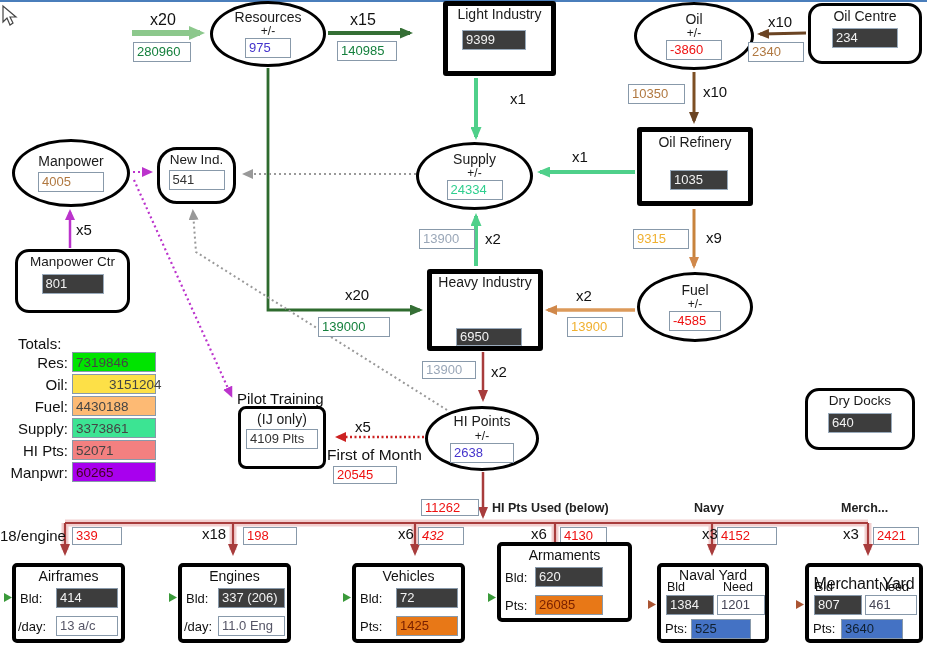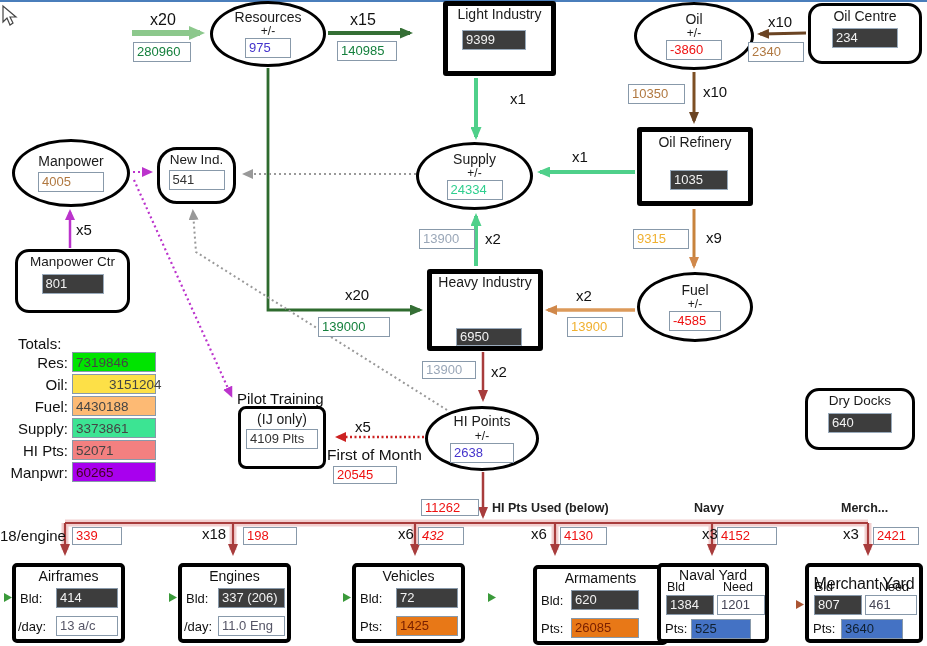--- a/index.html
+++ b/index.html
@@ -292,21 +292,21 @@
   </div>
 
   <div class="factory" style="left:352px;top:563px;width:113px;height:80px;">
     <div class="ftitle" style="top:1px;">Vehicles</div>
     <div class="flbl" style="left:4px;top:24px;">Bld:</div>
     <div class="fbox vdark" style="left:40px;top:21px;width:62px;">72</div>
     <div class="flbl" style="left:4px;top:52px;">Pts:</div>
     <div class="fbox orangebg" style="left:40px;top:49px;width:62px;">1425</div>
   </div>
 
-  <div class="factory" style="left:497px;top:565px;width:135px;height:80px;margin-left:36px;">
+  <div class="factory" style="left:497px;top:542px;width:135px;height:80px;">
     <div class="ftitle" style="top:1px;">Armaments</div>
     <div class="flbl" style="left:4px;top:24px;">Bld:</div>
     <div class="fbox vdark" style="left:34px;top:21px;width:68px;">620</div>
     <div class="flbl" style="left:4px;top:52px;">Pts:</div>
     <div class="fbox orangebg" style="left:34px;top:49px;width:68px;">26085</div>
   </div>
 
   <div class="factory" style="left:657px;top:563px;width:112px;height:80px;">
     <div class="ftitle" style="top:0;">Naval Yard</div>
     <div class="flbl" style="left:6px;top:13px;font-size:12.5px;">Bld</div>

